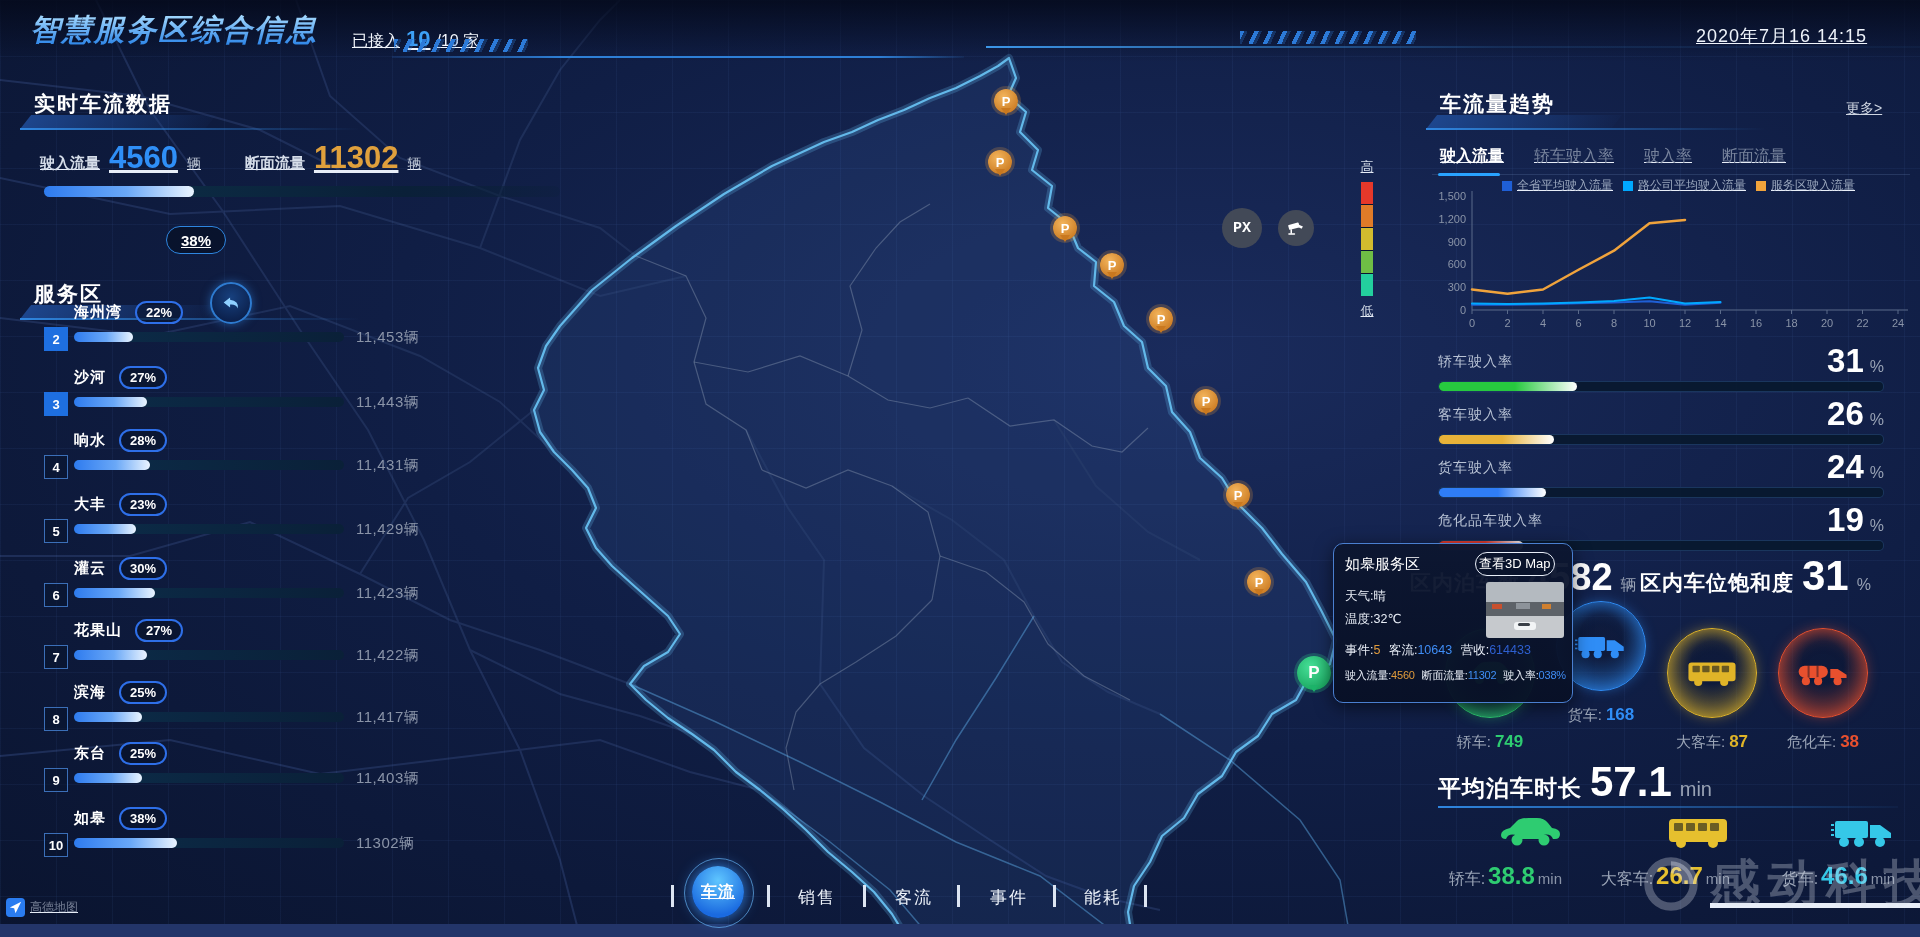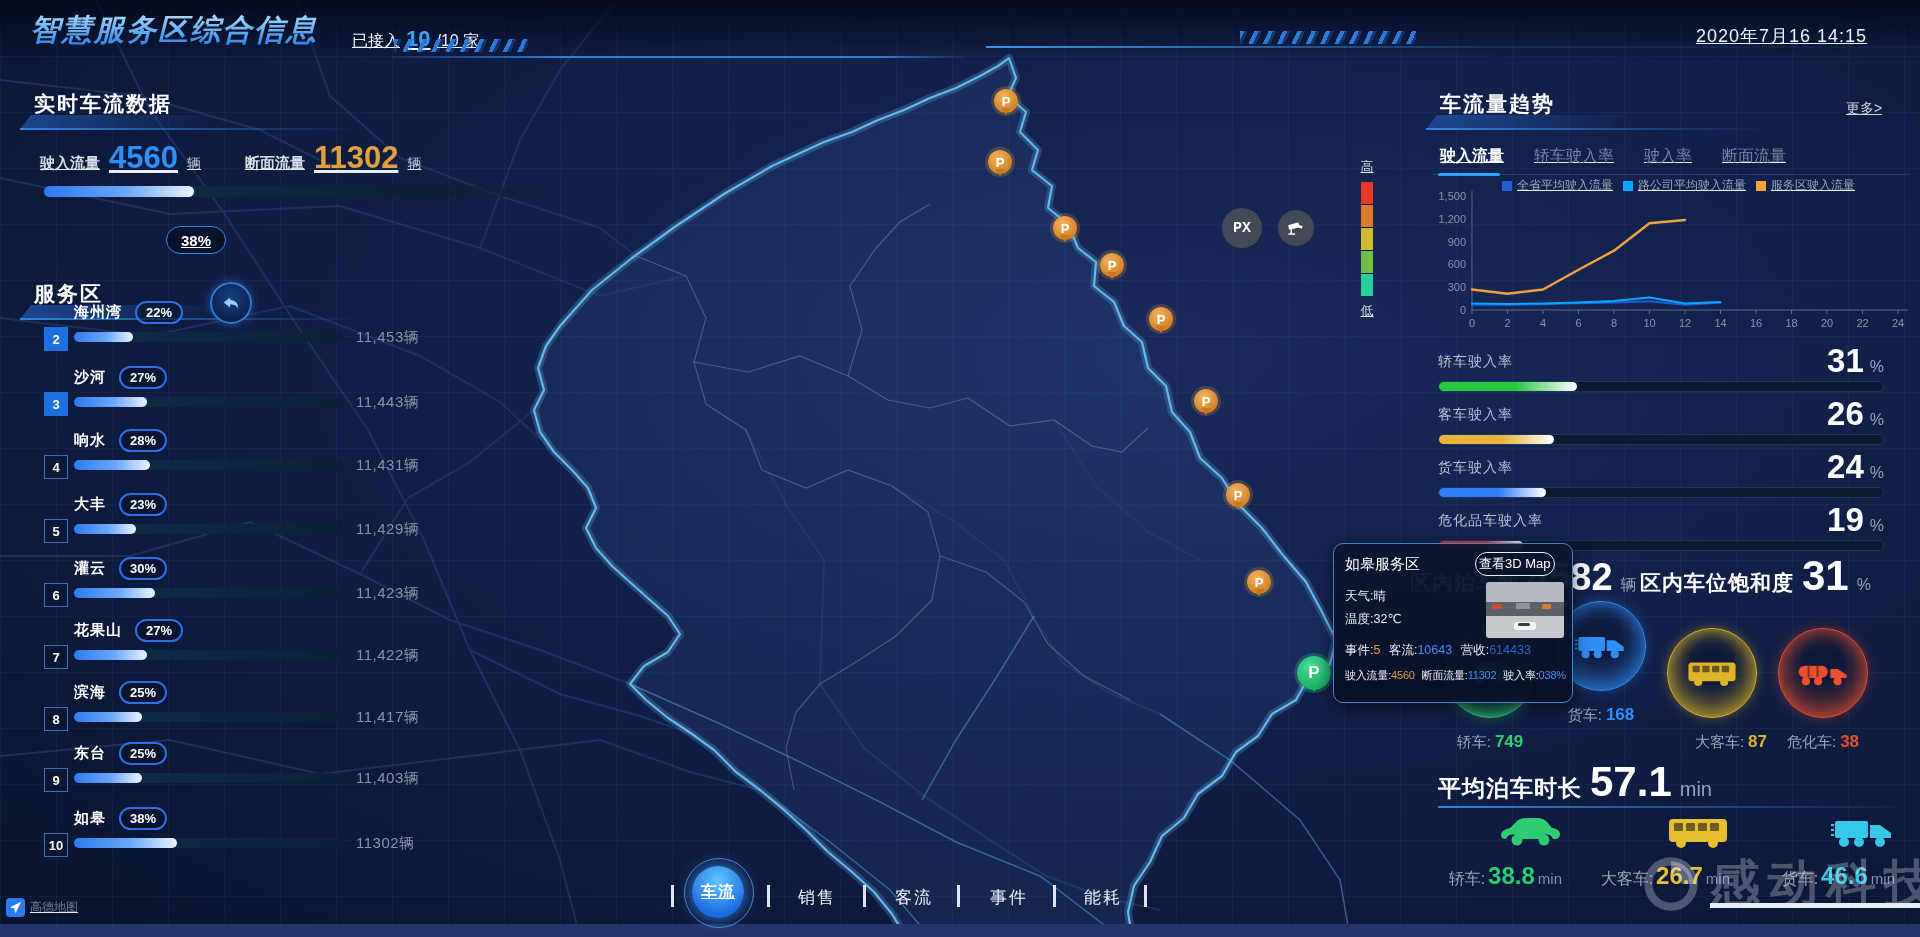--- a/index.html
+++ b/index.html
@@ -488,21 +488,21 @@
   <div class="count-label"><span>轿车:</span><span class="cv">749</span></div>
 </div>
 <div class="count-item" style="left: 1546px; top: 601px; --accent: #2f8df6;">
   <div class="count-circle">
       <svg class="v-icon" width="52" height="34">
         <use href="#ic-truck"></use>
       </svg>
     </div>
   <div class="count-label"><span>货车:</span><span class="cv">168</span></div>
 </div>
-<div class="count-item" style="left: 1657px; top: 628px; text-align: right; --accent: #e0b428;">
+<div class="count-item" style="left: 1657px; top: 628px; --accent: #e0b428;">
   <div class="count-circle">
       <svg class="v-icon" width="52" height="34">
         <use href="#ic-bus"></use>
       </svg>
     </div>
   <div class="count-label"><span>大客车:</span><span class="cv">87</span></div>
 </div>
 <div class="count-item" style="left: 1768px; top: 628px; --accent: #e8502e;">
   <div class="count-circle">
       <svg class="v-icon" width="52" height="34">

